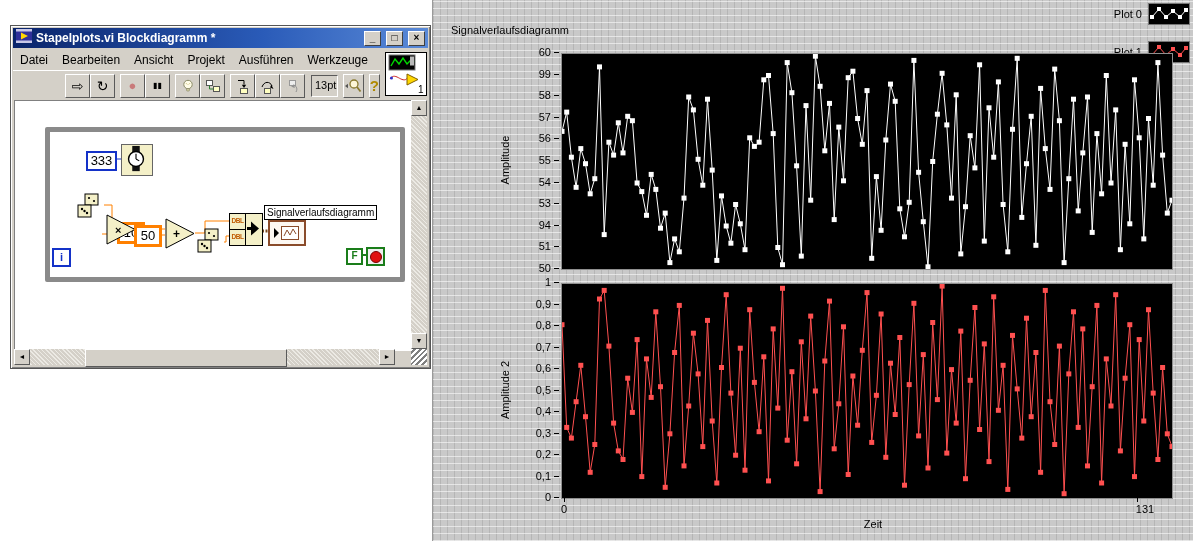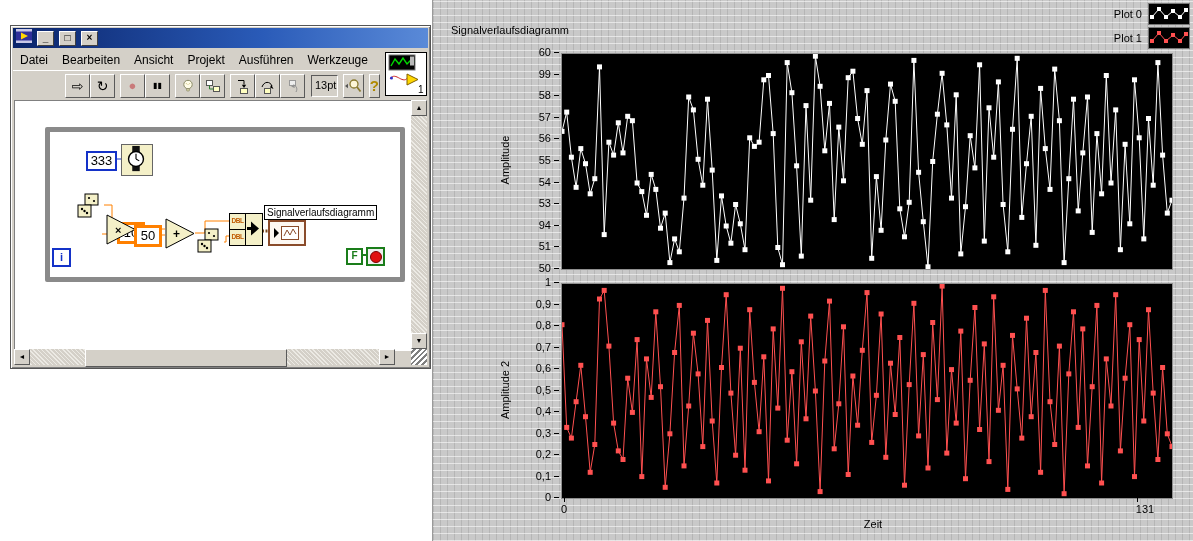--- a/index.html
+++ b/index.html
@@ -5,21 +5,21 @@
   html,body{margin:0;padding:0;background:#ffffff;}
   #root{position:relative;width:1193px;height:541px;overflow:hidden;
         font-family:"Liberation Sans","DejaVu Sans",sans-serif;color:#000;}
   
   #fp{position:absolute;left:432px;top:0;width:761px;height:541px;background:#c9c9c9;
       background-image:
         repeating-linear-gradient(0deg, rgba(255,255,255,.55) 0 1px, transparent 1px 7px),
         repeating-linear-gradient(90deg, rgba(130,130,130,.28) 0 1px, transparent 1px 7px);
       border-left:1px solid #9a9a9a;}
   .fp-caption{position:absolute;left:18px;top:24px;font-size:11px;}
-  #legend{position:absolute;top:3px;right:4px;display:flex;flex-direction:column;gap:2px;align-items:flex-end;}
+  #legend{position:absolute;top:3px;right:4px;display:flex;flex-direction:column;gap:16px;align-items:flex-end;}
   .legend-row{display:flex;align-items:center;gap:6px;}
   .legend-label{font-size:11px;}
   .legend-swatch{width:40px;height:20px;background:#000;border:1px solid #777;display:block;}
   .plot{position:absolute;left:128px;background:#000;border:1px solid #8f8f8f;}
   #plot0{top:53px;width:610px;height:215px;}
   #plot1{top:283px;width:610px;height:214px;}
   .yticks{position:absolute;width:46px;display:flex;flex-direction:column;justify-content:space-between;align-items:flex-end;}
   #yticks0{left:80px;top:46px;height:229px;}
   #yticks1{left:80px;top:276px;height:228px;}
   .tick-row{display:flex;align-items:center;height:13px;font-size:11px;line-height:13px;justify-content:center;}
@@ -505,20 +505,21 @@
   </div>
 
   <div id="win">
     <div id="titlebar">
       <span><svg width="16" height="14">
             <rect width="16" height="14" fill="#30309a"></rect>
             <rect x="0" y="0" width="16" height="2.5" fill="#c8c8e8"></rect>
             <rect x="0" y="11.5" width="16" height="2.5" fill="#c8c8e8"></rect>
             <path d="M5 3.5l7 3.5-7 3.5z" fill="#ffd700"></path>
           </svg></span>
+      <span id="title">Stapelplots.vi Blockdiagramm *</span>
       <button class="win-btn">_</button>
       <button class="win-btn">□</button>
       <button class="win-btn">×</button>
     </div>
 
     <div id="menubar">
         <span class="menu-item">Datei</span>
         <span class="menu-item">Bearbeiten</span>
         <span class="menu-item">Ansicht</span>
         <span class="menu-item">Projekt</span>

